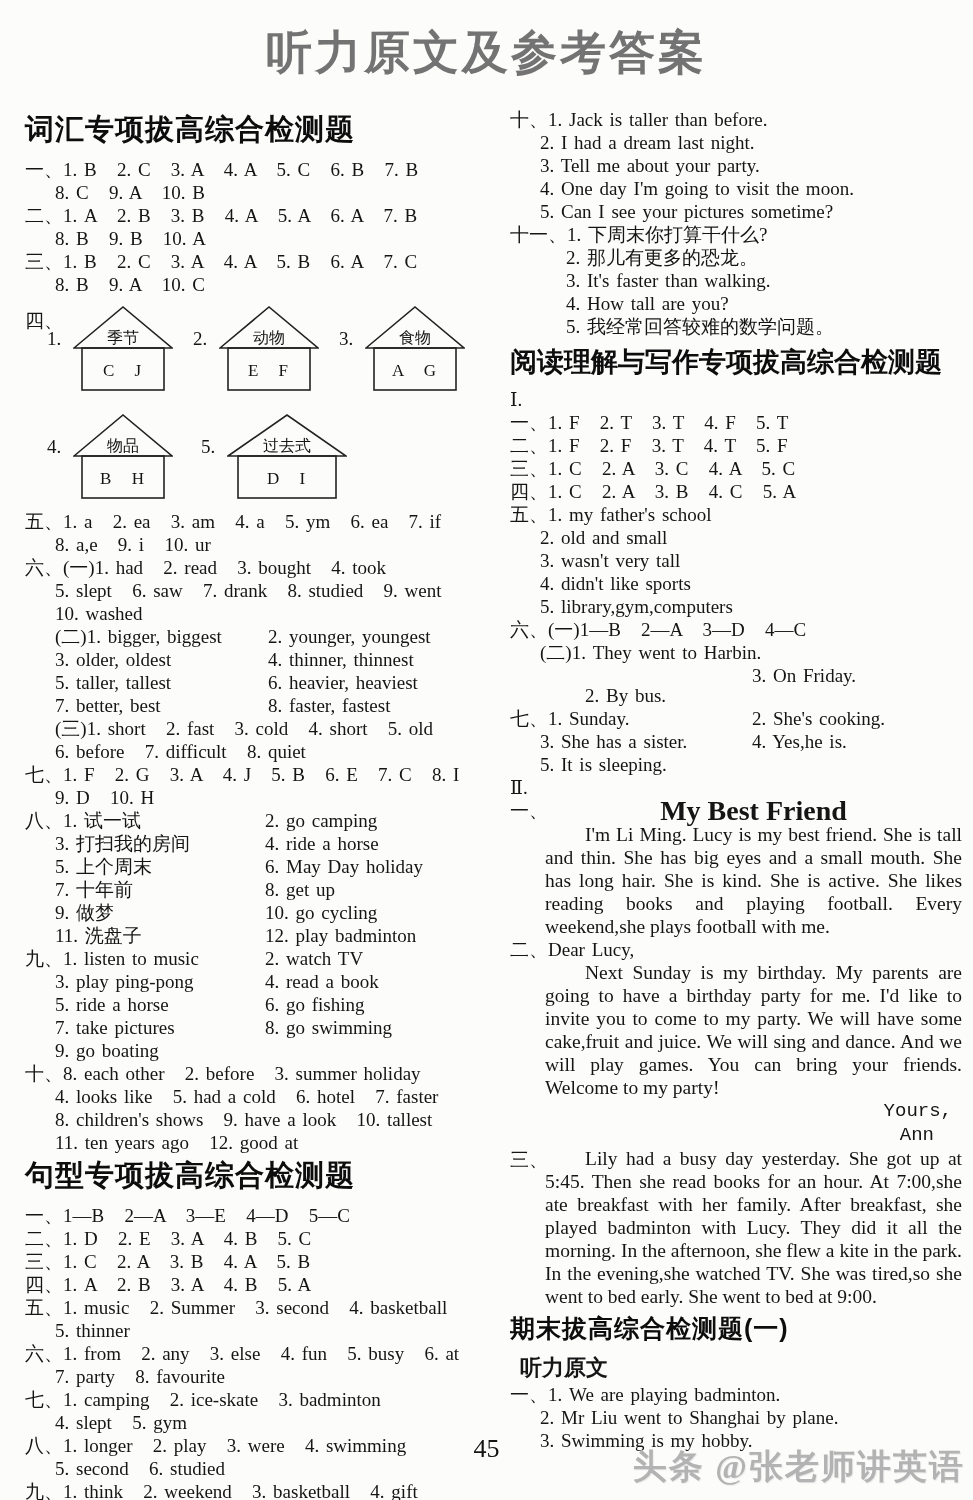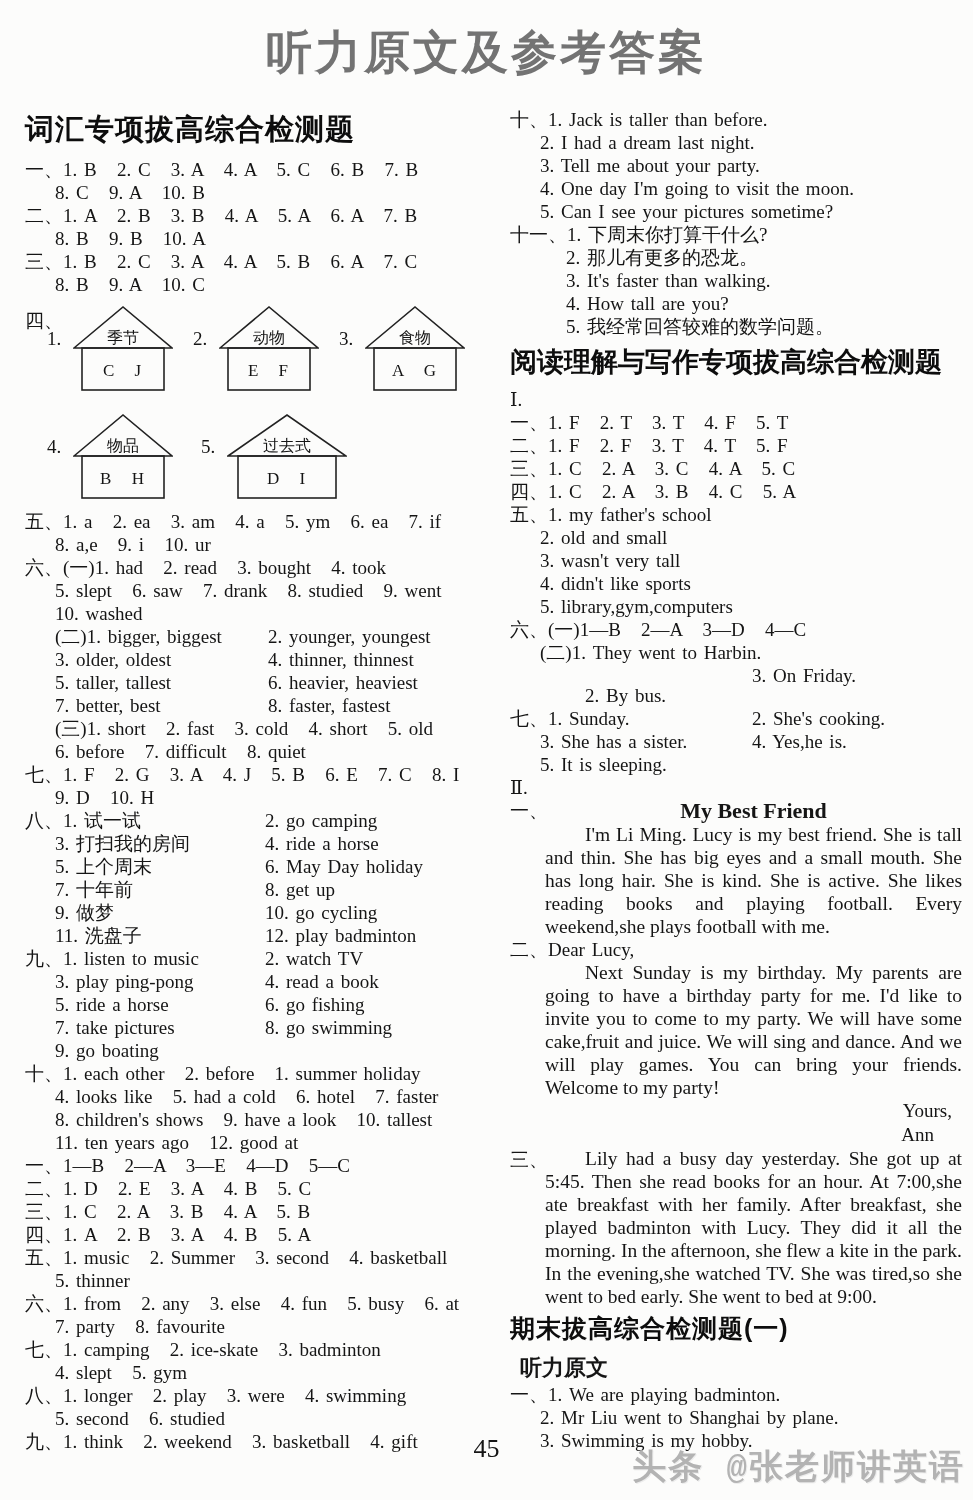--- a/index.html
+++ b/index.html
@@ -46,37 +46,37 @@
   .hrow { display:flex; margin-left:48px; gap:46px; }
   .hrow.row2 { margin-top:16px; gap:54px; }
   .hgroup { position:relative; }
   .hnum { position:absolute; left:-26px; top:24px; font-size:19px; }
   .hshape { fill:none; stroke:#222; stroke-width:1.6; }
   .hroof { font-size:16px; fill:#151515; }
   .hlet  { font-size:17px; fill:#151515; word-spacing:12px; letter-spacing:2px; }
   
   .essay-head { display:flex; font-size:19px; line-height:24px; }
   .elbl { width:35px; flex:none; font-size:19px; }
-  .essay-title { flex:1; text-align:center; font-weight:bold; font-size:22px; }
+  .essay-title { flex:1; text-align:center; font-weight:bold; font-size:28px; }
   .para {
     margin-left:35px; font-size:19.5px; line-height:23px;
     text-align:justify; text-indent:40px;
   }
   .hang { position:relative; }
   .hang .elbl { position:absolute; left:0; top:0; }
-  .right-line { text-align:right; font-size:19px; line-height:24px; }
+  .right-line { text-align:right; font-size:19px; line-height:24px;font-family:Liberation Mono, monospace; }
   .yours { padding-right:10px; }
   .sig { padding-right:28px; }
   .pageno {
     position:absolute; left:0; right:0; bottom:36px; text-align:center;
     font-weight:normal; font-size:26px;
   }
   .watermark {
     position:absolute; right:8px; bottom:10px;
-    font-family:Liberation Mono, monospace;
+    font-family:Liberation Serif, serif;
     font-weight:bold; font-size:34px; letter-spacing:2px;
     color:#b3b3b3; text-shadow:1px 1px 0 #ececec;
   }
 </style>
 </head>
 <body>
 
 <div class="page-title">听力原文及参考答案</div>
 
 <div class="columns">
@@ -161,25 +161,26 @@
     <div class="ln i1 pair cw210"><span class="c1">3. 打扫我的房间</span><span class="c2">4. ride a horse</span></div>
     <div class="ln i1 pair cw210"><span class="c1">5. 上个周末</span><span class="c2">6. May Day holiday</span></div>
     <div class="ln i1 pair cw210"><span class="c1">7. 十年前</span><span class="c2">8. get up</span></div>
     <div class="ln i1 pair cw210"><span class="c1">9. 做梦</span><span class="c2">10. go cycling</span></div>
     <div class="ln i1 pair cw210"><span class="c1">11. 洗盘子</span><span class="c2">12. play badminton</span></div>
     <div class="ln pair cw240"><span class="c1">九、1. listen to music</span><span class="c2">2. watch TV</span></div>
     <div class="ln i1 pair cw210"><span class="c1">3. play ping-pong</span><span class="c2">4. read a book</span></div>
     <div class="ln i1 pair cw210"><span class="c1">5. ride a horse</span><span class="c2">6. go fishing</span></div>
     <div class="ln i1 pair cw210"><span class="c1">7. take pictures</span><span class="c2">8. go swimming</span></div>
     <div class="ln i1">9. go boating</div>
-    <div class="ln">十、1. each other   2. before   1. summer holiday</div>
+    <div class="ln">十、8. each other   2. before   3. summer holiday</div>
     <div class="ln i1">4. looks like   5. had a cold   6. hotel   7. faster</div>
     <div class="ln i1">8. children's shows   9. have a look   10. tallest</div>
     <div class="ln i1">11. ten years ago   12. good at</div>
 
+    <h2 class="sec">句型专项拔高综合检测题</h2>
     <div class="ln">一、1—B   2—A   3—E   4—D   5—C</div>
     <div class="ln">二、1. D   2. E   3. A   4. B   5. C</div>
     <div class="ln">三、1. C   2. A   3. B   4. A   5. B</div>
     <div class="ln">四、1. A   2. B   3. A   4. B   5. A</div>
     <div class="ln">五、1. music   2. Summer   3. second   4. basketball</div>
     <div class="ln i1">5. thinner</div>
     <div class="ln">六、1. from   2. any   3. else   4. fun   5. busy   6. at</div>
     <div class="ln i1">7. party   8. favourite</div>
     <div class="ln">七、1. camping   2. ice-skate   3. badminton</div>
     <div class="ln i1">4. slept   5. gym</div>

